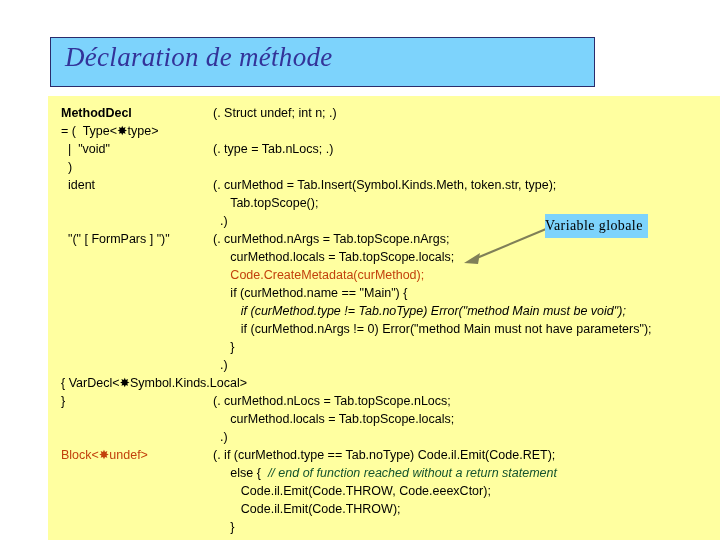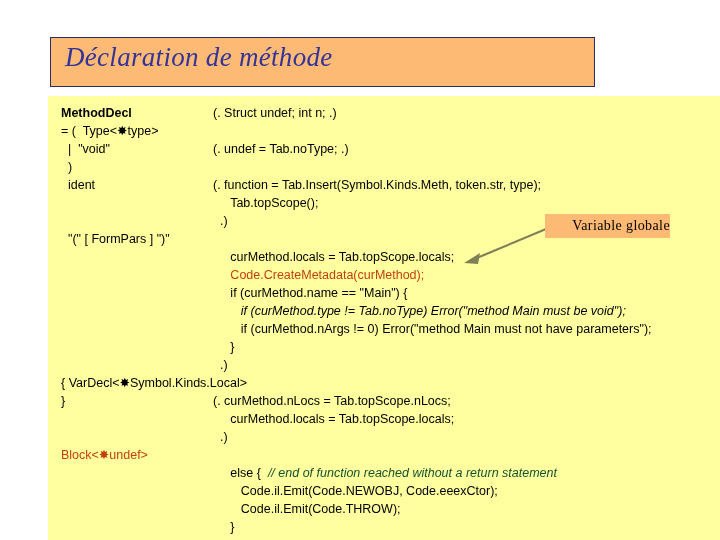--- a/index.html
+++ b/index.html
@@ -15,21 +15,21 @@
     position: relative;
   }
 
   
   #title-box {
     position: absolute;
     left: 50px;
     top: 37px;
     width: 545px;
     height: 50px;
-    background: #fdba74;
+    background: #7dd3fc;
     border: 1px solid #2b2b6b;
     box-sizing: border-box;
   }
   #title-text {
     position: absolute;
     left: 14px;
     top: 4px;
     font-family: "Liberation Serif", serif;
     font-style: italic;
     font-size: 27px;
@@ -78,26 +78,26 @@
   }
   .bold { font-weight: bold; }
   .blue  { color: #c2410c; }
   .green { color: #14532d; font-style: italic; text-align: right; }
 
   
   #callout-box {
     position: absolute;
     left: 497px;
     top: 118px;
-    width: 125px;
+    width: 103px;
     height: 24px;
-    background: #fdba74;
+    background: #7dd3fc;
     display: flex;
     align-items: center;
-    justify-content: flex-end;
+    justify-content: flex-start;
   }
   #callout-label {
     font-family: "Liberation Serif", serif;
     font-size: 14px;
     color: #000000;
     white-space: nowrap;
     letter-spacing: 0.4px;
   }
   #callout-arrow {
     position: absolute;
@@ -112,40 +112,40 @@
 <body>
 
 <div id="title-box">
   <div id="title-text">Déclaration de méthode</div>
 </div>
 
 <div id="code-panel">
   <div class="code-rows" id="code-rows">
       <div class="row" style="top: 8px; position: absolute; left: 0px; width: 100%;"><span class="col-left bold">MethodDecl</span><span class="col-right ">(. Struct undef; int n; .)</span></div>
       <div class="row" style="top: 26px; position: absolute; left: 0px; width: 100%;"><span class="col-left ">= (  Type&lt;✸type&gt;</span><span class="col-right "></span></div>
-      <div class="row" style="top: 44px; position: absolute; left: 0px; width: 100%;"><span class="col-left ">  |  "void"</span><span class="col-right ">(. undef = Tab.noType; .)</span></div>
+      <div class="row" style="top: 44px; position: absolute; left: 0px; width: 100%;"><span class="col-left ">  |  "void"</span><span class="col-right ">(. type = Tab.nLocs; .)</span></div>
       <div class="row" style="top: 62px; position: absolute; left: 0px; width: 100%;"><span class="col-left ">  )</span><span class="col-right "></span></div>
-      <div class="row" style="top: 80px; position: absolute; left: 0px; width: 100%;"><span class="col-left ">  ident</span><span class="col-right ">(. function = Tab.Insert(Symbol.Kinds.Meth, token.str, type);</span></div>
+      <div class="row" style="top: 80px; position: absolute; left: 0px; width: 100%;"><span class="col-left ">  ident</span><span class="col-right ">(. curMethod = Tab.Insert(Symbol.Kinds.Meth, token.str, type);</span></div>
       <div class="row" style="top: 98px; position: absolute; left: 0px; width: 100%;"><span class="col-left "></span><span class="col-right ">     Tab.topScope();</span></div>
       <div class="row" style="top: 116px; position: absolute; left: 0px; width: 100%;"><span class="col-left "></span><span class="col-right ">  .)</span></div>
-      <div class="row" style="top: 134px; position: absolute; left: 0px; width: 100%;"><span class="col-left ">  "(" [ FormPars ] ")"</span></div>
+      <div class="row" style="top: 134px; position: absolute; left: 0px; width: 100%;"><span class="col-left ">  "(" [ FormPars ] ")"</span><span class="col-right ">(. curMethod.nArgs = Tab.topScope.nArgs;</span></div>
       <div class="row" style="top: 152px; position: absolute; left: 0px; width: 100%;"><span class="col-left "></span><span class="col-right ">     curMethod.locals = Tab.topScope.locals;</span></div>
       <div class="row" style="top: 170px; position: absolute; left: 0px; width: 100%;"><span class="col-left "></span><span class="col-right blue">     Code.CreateMetadata(curMethod);</span></div>
       <div class="row" style="top: 188px; position: absolute; left: 0px; width: 100%;"><span class="col-left "></span><span class="col-right ">     if (curMethod.name == "Main") {</span></div>
       <div class="row" style="top: 206px; position: absolute; left: 0px; width: 100%; font-style: italic;"><span class="col-left "></span><span class="col-right ">        if (curMethod.type != Tab.noType) Error("method Main must be void");</span></div>
       <div class="row" style="top: 224px; position: absolute; left: 0px; width: 100%;"><span class="col-left "></span><span class="col-right ">        if (curMethod.nArgs != 0) Error("method Main must not have parameters");</span></div>
       <div class="row" style="top: 242px; position: absolute; left: 0px; width: 100%;"><span class="col-left "></span><span class="col-right ">     }</span></div>
       <div class="row" style="top: 260px; position: absolute; left: 0px; width: 100%;"><span class="col-left "></span><span class="col-right ">  .)</span></div>
       <div class="row" style="top: 278px; position: absolute; left: 0px; width: 100%;"><span class="col-left ">{ VarDecl&lt;✸Symbol.Kinds.Local&gt;</span><span class="col-right "></span></div>
       <div class="row" style="top: 296px; position: absolute; left: 0px; width: 100%;"><span class="col-left ">}</span><span class="col-right ">(. curMethod.nLocs = Tab.topScope.nLocs;</span></div>
       <div class="row" style="top: 314px; position: absolute; left: 0px; width: 100%;"><span class="col-left "></span><span class="col-right ">     curMethod.locals = Tab.topScope.locals;</span></div>
       <div class="row" style="top: 332px; position: absolute; left: 0px; width: 100%;"><span class="col-left "></span><span class="col-right ">  .)</span></div>
-      <div class="row" style="top: 350px; position: absolute; left: 0px; width: 100%;"><span class="col-left blue">Block&lt;✸undef&gt;</span></div>
+      <div class="row" style="top: 350px; position: absolute; left: 0px; width: 100%;"><span class="col-left blue">Block&lt;✸undef&gt;</span><span class="col-right ">(. if (curMethod.type == Tab.noType) Code.il.Emit(Code.RET);</span></div>
       <div class="row" style="top: 368px; position: absolute; left: 0px; width: 100%;"><span class="col-left "></span><span class="col-right ">     else {  <span class="green">// end of function reached without a return statement</span></span></div>
-      <div class="row" style="top: 386px; position: absolute; left: 0px; width: 100%;"><span class="col-left "></span><span class="col-right ">        Code.il.Emit(Code.NEWOBJ, Code.eeexCtor);</span></div>
+      <div class="row" style="top: 386px; position: absolute; left: 0px; width: 100%;"><span class="col-left "></span><span class="col-right ">        Code.il.Emit(Code.THROW, Code.eeexCtor);</span></div>
       <div class="row" style="top: 404px; position: absolute; left: 0px; width: 100%;"><span class="col-left "></span><span class="col-right ">        Code.il.Emit(Code.THROW);</span></div>
       <div class="row" style="top: 422px; position: absolute; left: 0px; width: 100%;"><span class="col-left "></span><span class="col-right ">     }</span></div>
       <div class="row" style="top: 440px; position: absolute; left: 0px; width: 100%;"><span class="col-left "></span><span class="col-right ">     Tab.closeScope();</span></div>
     </div>
 
   <svg id="callout-arrow" viewBox="0 0 110 62" width="110" height="62">
     <line x1="14" y1="52" x2="100" y2="16" stroke="#808058" stroke-width="2.2"></line>
     <polygon points="6,55 22,45 20,56" fill="#808058"></polygon>
   </svg>
 

